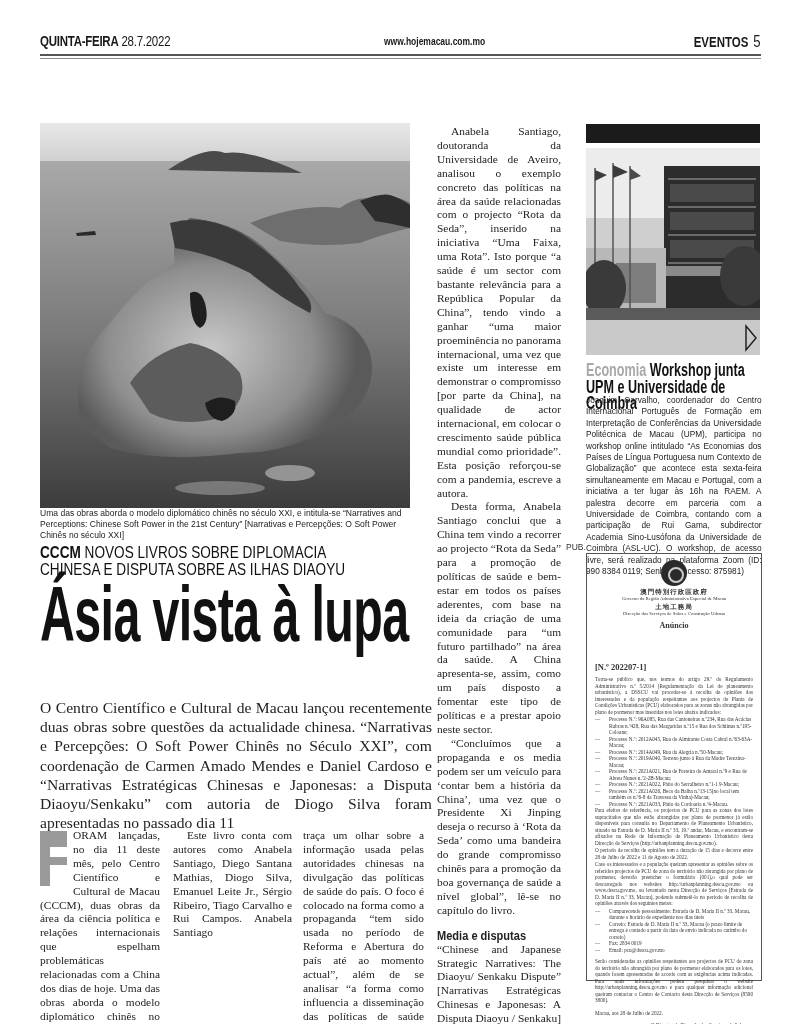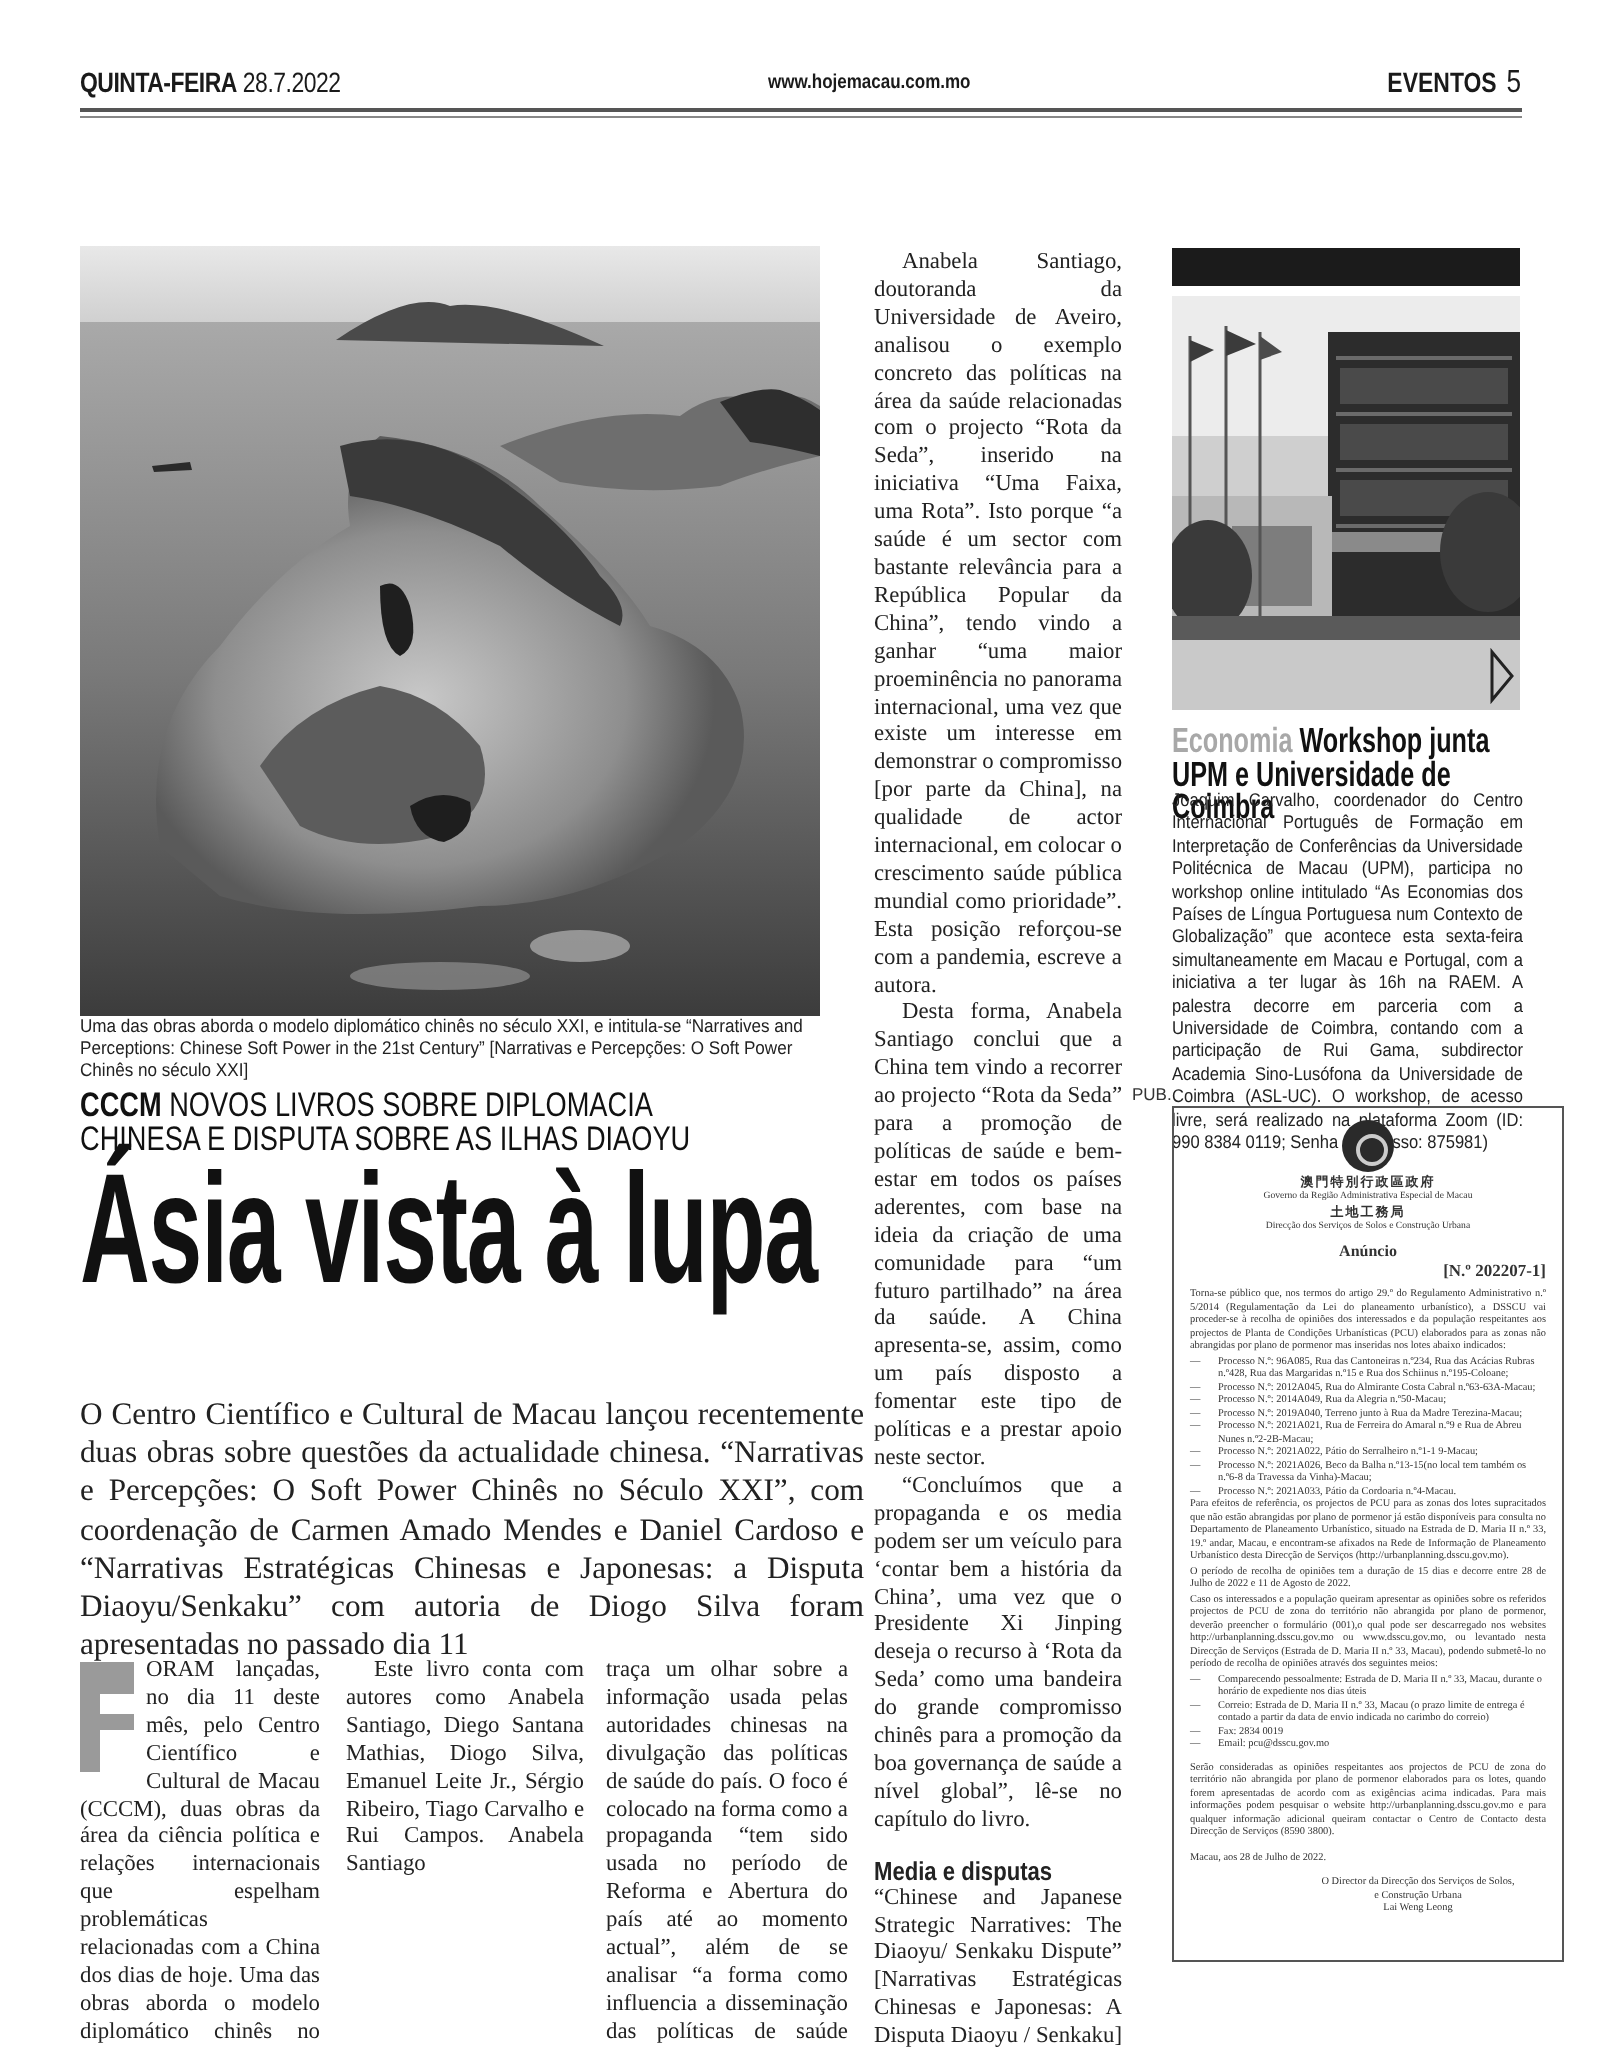--- a/index.html
+++ b/index.html
@@ -47,27 +47,27 @@
   
   .side-bar-black { position: absolute; left: 586px; top: 124px; width: 174px; height: 19px; background: #1b1b1b; }
   .side-photo { position: absolute; left: 586px; top: 148px; width: 174px; height: 207px; overflow: hidden; }
   .side-photo svg { display: block; width: 100%; height: 100%; }
   .side-head { position: absolute; left: 586px; top: 362px; width: 230px; font-family: "Liberation Sans", sans-serif; font-weight: 700; font-size: 17.5px; line-height: 16.5px; color: #111; transform: scaleX(0.72); transform-origin: left top; }
   .side-head .cat { color: #a8a8a8; }
   .side-body { position: absolute; left: 586px; top: 395px; width: 176px; font-family: "Liberation Sans", sans-serif; font-size: 9.2px; line-height: 11.4px; color: #222; text-align: justify; }
   .side-body .inner { width: 195px; transform: scaleX(0.9); transform-origin: left top; }
 
   .pub { position: absolute; left: 566px; top: 542px; font-family: "Liberation Sans", sans-serif; font-size: 8.5px; color: #333; }
-  .ad { position: absolute; left: 586px; top: 553px; width: 196px; height: 428px; border: 1px solid #555; font-family: "Liberation Serif", serif; font-size: 5.2px; line-height: 6.5px; color: #333; padding: 4px 8px; }
+  .ad { position: absolute; left: 586px; top: 553px; width: 176px; height: 428px; border: 1px solid #555; font-family: "Liberation Serif", serif; font-size: 5.2px; line-height: 6.5px; color: #333; padding: 4px 8px; }
   .ad .emblem { width: 26px; height: 26px; border-radius: 50%; background: #2a2a2a; margin: 2px auto 3px; position: relative; }
   .ad .emblem::after { content: ""; position: absolute; left: 7px; top: 7px; width: 12px; height: 12px; border-radius: 50%; border: 2px solid #ccc; }
   .ad .chin { text-align: center; font-size: 6.5px; letter-spacing: 1px; font-weight: 700; }
   .ad .org { text-align: center; font-size: 4.8px; margin-bottom: 2px; }
   .ad .title { text-align: center; font-weight: 700; font-size: 8px; line-height: 9px; margin-top: 4px; }
-  .ad .num { text-align: right; font-weight: 700; font-size: 8.5px; line-height: 10px; margin-bottom: 4px; }
+  .ad .num { text-align: left; font-weight: 700; font-size: 8.5px; line-height: 10px; margin-bottom: 4px; margin-top: 32px; }
   .ad p { text-align: justify; margin-bottom: 1px; }
   .ad .li { padding-left: 14px; position: relative; }
   .ad .li::before { content: "—"; position: absolute; left: 0; }
   .ad .sign { text-align: center; margin-left: 50px; }
   .ad .gap { height: 5px; }
 </style>
 </head>
 <body>
 
 <header>

